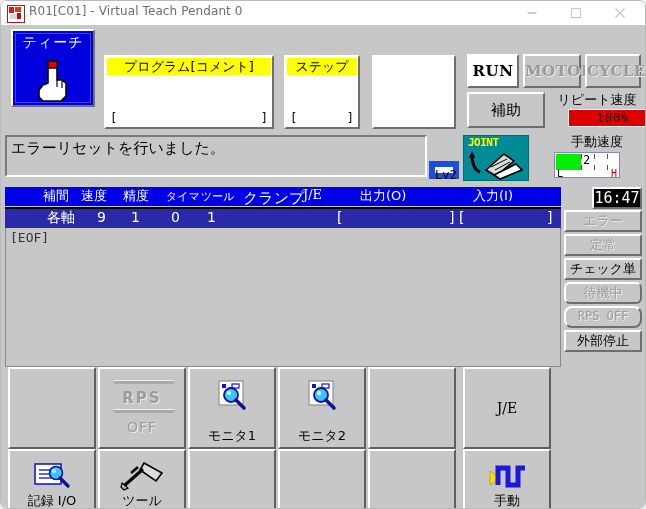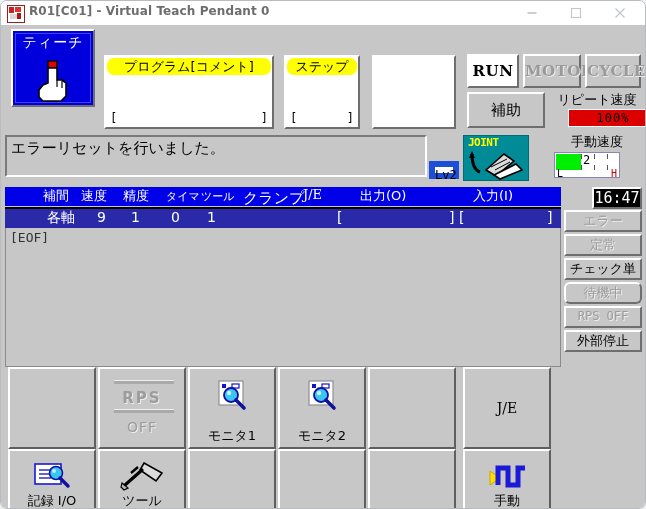--- a/index.html
+++ b/index.html
@@ -15,42 +15,42 @@
   
   #titlebar{position:absolute;left:0;top:0;width:100%;height:24px;background:#ffffff;
             border-bottom:1px solid #e6e6e6;}
   #app-icon{position:absolute;left:6px;top:4px;width:16px;height:16px;
             background:#ffffff;border:1px solid #9a2020;overflow:hidden;}
   #app-icon .a{position:absolute;left:1px;top:1px;width:5px;height:6px;background:#cc2020;}
   #app-icon .b{position:absolute;left:7px;top:1px;width:6px;height:5px;background:#e03030;}
   #app-icon .c{position:absolute;left:2px;top:8px;width:10px;height:5px;background:#d8d8d8;}
   #app-icon .d{position:absolute;left:9px;top:7px;width:4px;height:6px;background:#b01515;}
   #title-text{position:absolute;left:28px;top:3px;font-size:12px;color:#6d6d6d;
-              font-family:"DejaVu Sans","Liberation Sans",sans-serif;letter-spacing:.1px;font-weight:bold;}
+              font-family:"DejaVu Sans","Liberation Sans",sans-serif;letter-spacing:.1px;}
   .winbtn{position:absolute;top:0;width:42px;height:24px;cursor:default;}
   .winbtn svg{position:absolute;left:50%;top:50%;transform:translate(-50%,-50%);}
   #btn-min{right:92px;} #btn-max{right:48px;} #btn-close{right:4px;}
 
   
   #pendant{position:absolute;left:0;top:24px;width:646px;height:485px;background:#c7c7c7;}
 
   
   #teach-btn{position:absolute;left:10px;top:4px;width:84px;height:78px;
              background:#0000dd;border:2px solid;border-color:#ffffff #707070 #707070 #ffffff;
              box-sizing:border-box;}
   #teach-btn .inner{position:absolute;left:2px;top:2px;right:2px;bottom:2px;border:1px solid #4040ff;}
   #teach-label{position:absolute;left:0;top:3px;width:100%;text-align:center;color:#ffffff;
                font-size:14px;font-family:"DejaVu Sans",sans-serif;letter-spacing:1px;}
   #teach-hand{position:absolute;left:50%;top:28px;transform:translateX(-50%);}
 
   .fieldbox{position:absolute;background:#ffffff;box-sizing:border-box;
             border:2px solid;border-color:#ffffff #6e6e6e #6e6e6e #ffffff;}
   .fieldbox .cap{position:absolute;left:1px;right:1px;top:1px;height:17px;background:#ffff00;
                  font-size:13px;color:#000;text-align:center;line-height:17px;overflow:hidden;
-                 white-space:nowrap;border-radius:7px;}
+                 white-space:nowrap;}
   .fieldbox .brk{position:absolute;left:4px;right:4px;bottom:2px;height:14px;font-size:12px;
                  color:#000;display:flex;justify-content:space-between;font-family:"DejaVu Sans Mono",monospace;}
   #f-program{left:103px;top:30px;width:170px;height:74px;}
   #f-step{left:283px;top:30px;width:76px;height:74px;}
   #f-pc{left:371px;top:30px;width:84px;height:74px;}
 
   .statebtn{position:absolute;height:34px;box-sizing:border-box;
             border:2px solid;border-color:#ffffff #6e6e6e #6e6e6e #ffffff;
             font-size:15px;font-weight:bold;text-align:center;line-height:30px;
             font-family:"DejaVu Serif","Liberation Serif",serif;letter-spacing:.5px;}
@@ -265,21 +265,21 @@
     </div>
 
     <div id="listarea">
       <div id="eof">[EOF]</div>
     </div>
 
     <div class="statcell off" style="top:185px;">エラー</div>
     <div class="statcell off" style="top:209px;">定常</div>
     <div class="statcell on" style="top:233px;">チェック単一</div>
     <div class="statcell off" style="top:257px;border-radius:6px;">待機中</div>
-    <div class="statcell off" style="top:281px;font-family:'DejaVu Sans Mono',monospace;font-size:12px;">RPS OFF</div>
+    <div class="statcell off" style="top:281px;font-family:'DejaVu Sans Mono',monospace;font-size:12px;border-radius:8px;">RPS OFF</div>
     <div class="statcell on" style="top:305px;">外部停止</div>
 
     <div id="softgrid">
 
       <div class="skcol" style="left:0px;">
         <div class="sk top blank"></div>
         <div class="sk bot">
           <div class="ico">
             <svg width="46" height="30" viewBox="0 0 46 30">
               <rect x="6" y="3" width="26" height="20" fill="#ffffff" stroke="#1a1ad0" stroke-width="1.6"></rect>

